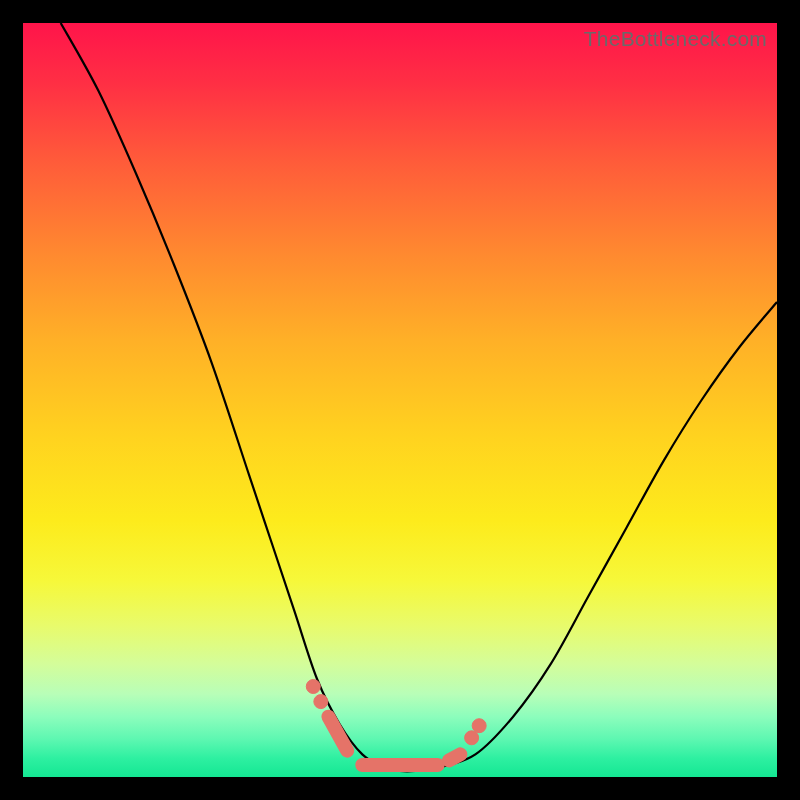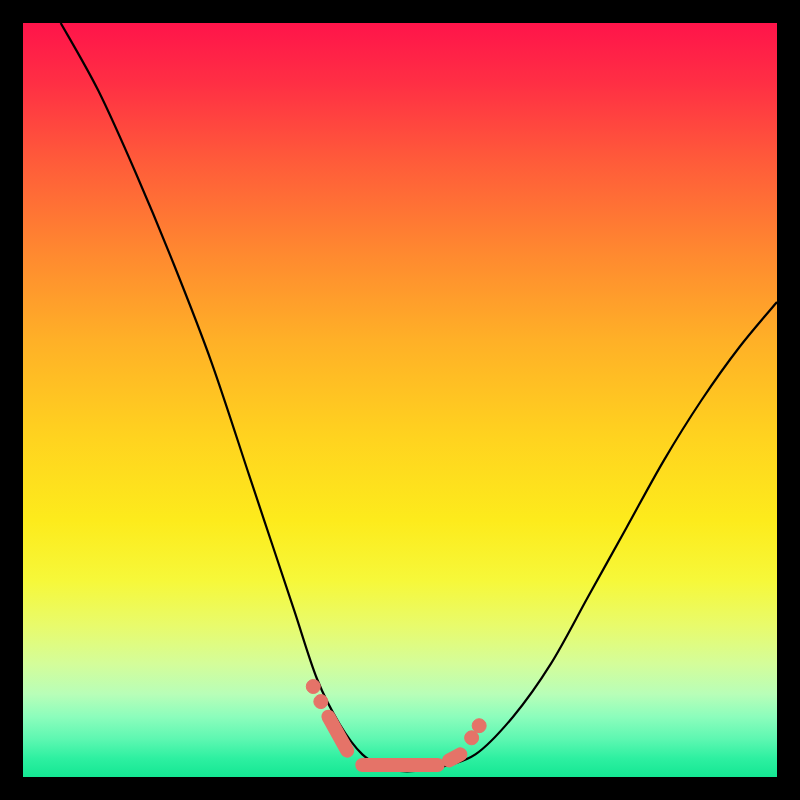--- a/index.html
+++ b/index.html
@@ -70,20 +70,21 @@
     stroke: #e57368;
     stroke-width: 14;
     stroke-linecap: round;
   }
 </style>
 </head>
 <body>
 
 <div class="frame">
   <div class="plot-area">
+    <div class="watermark">TheBottleneck.com</div>
 
     <svg class="overlay" viewBox="0 0 754 754" preserveAspectRatio="none">
       <path id="curve-path" class="curve" d="M 37.7 0 C 43.983333333333334 11.310000000000002, 62.83333333333334 42.72666666666669, 75.4 67.86000000000001 C 87.96666666666667 92.99333333333334, 100.53333333333333 121.89666666666663, 113.1 150.79999999999995 C 125.66666666666666 179.7033333333333, 138.23333333333335 209.86333333333332, 150.8 241.27999999999997 C 163.36666666666667 272.69666666666666, 175.93333333333334 304.1133333333333, 188.5 339.29999999999995 C 201.06666666666666 374.4866666666666, 216.14666666666665 422.23999999999995, 226.2 452.4 C 236.25333333333333 482.56, 241.28000000000003 497.64, 248.82000000000002 520.26 C 256.36 542.88, 263.9 565.5, 271.44 588.12 C 278.98 610.74, 286.52 637.13, 294.06 655.98 C 301.6 674.83, 309.14 688.6533333333334, 316.68 701.22 C 324.22 713.7866666666666, 331.76 724.0913333333333, 339.3 731.38 C 346.84000000000003 738.6686666666667, 355.63666666666666 742.1873333333333, 361.91999999999996 744.952 C 368.20333333333326 747.7166666666667, 371.9733333333333 747.4653333333333, 377 747.968 C 382.0266666666667 748.4706666666666, 385.7966666666667 748.4706666666666, 392.08000000000004 747.968 C 398.3633333333334 747.4653333333333, 404.6466666666667 747.7166666666667, 414.70000000000005 744.952 C 424.7533333333334 742.1873333333333, 439.8333333333333 739.9253333333334, 452.4 731.38 C 464.96666666666664 722.8346666666666, 477.53333333333336 708.76, 490.1 693.68 C 502.6666666666667 678.5999999999999, 515.2333333333333 661.0066666666667, 527.8 640.9 C 540.3666666666666 620.7933333333333, 552.9333333333333 595.66, 565.5 573.04 C 578.0666666666667 550.42, 590.6333333333334 527.8, 603.2 505.17999999999995 C 615.7666666666667 482.55999999999995, 628.3333333333333 458.68333333333334, 640.9 437.32 C 653.4666666666667 415.95666666666665, 666.0333333333333 395.85, 678.6 377 C 691.1666666666667 358.15, 703.7333333333333 340.5566666666667, 716.3 324.22 C 728.8666666666666 307.8833333333334, 747.7166666666667 286.52000000000004, 754 278.98"></path>
       <g id="marker-group">
           <circle cx="290.29" cy="663.52" r="7" class="marker"></circle>
           <circle cx="297.83000000000004" cy="678.6" r="7" class="marker"></circle>
           <line x1="305.37" y1="693.68" x2="324.21999999999997" y2="727.61" class="marker-line"></line>
           <line x1="339.3" y1="741.936" x2="414.70000000000005" y2="741.936" class="marker-line"></line>
           <line x1="426.00999999999993" y1="737.412" x2="437.32" y2="731.38" class="marker-line"></line>
           <circle cx="448.63" cy="714.792" r="7" class="marker"></circle>

